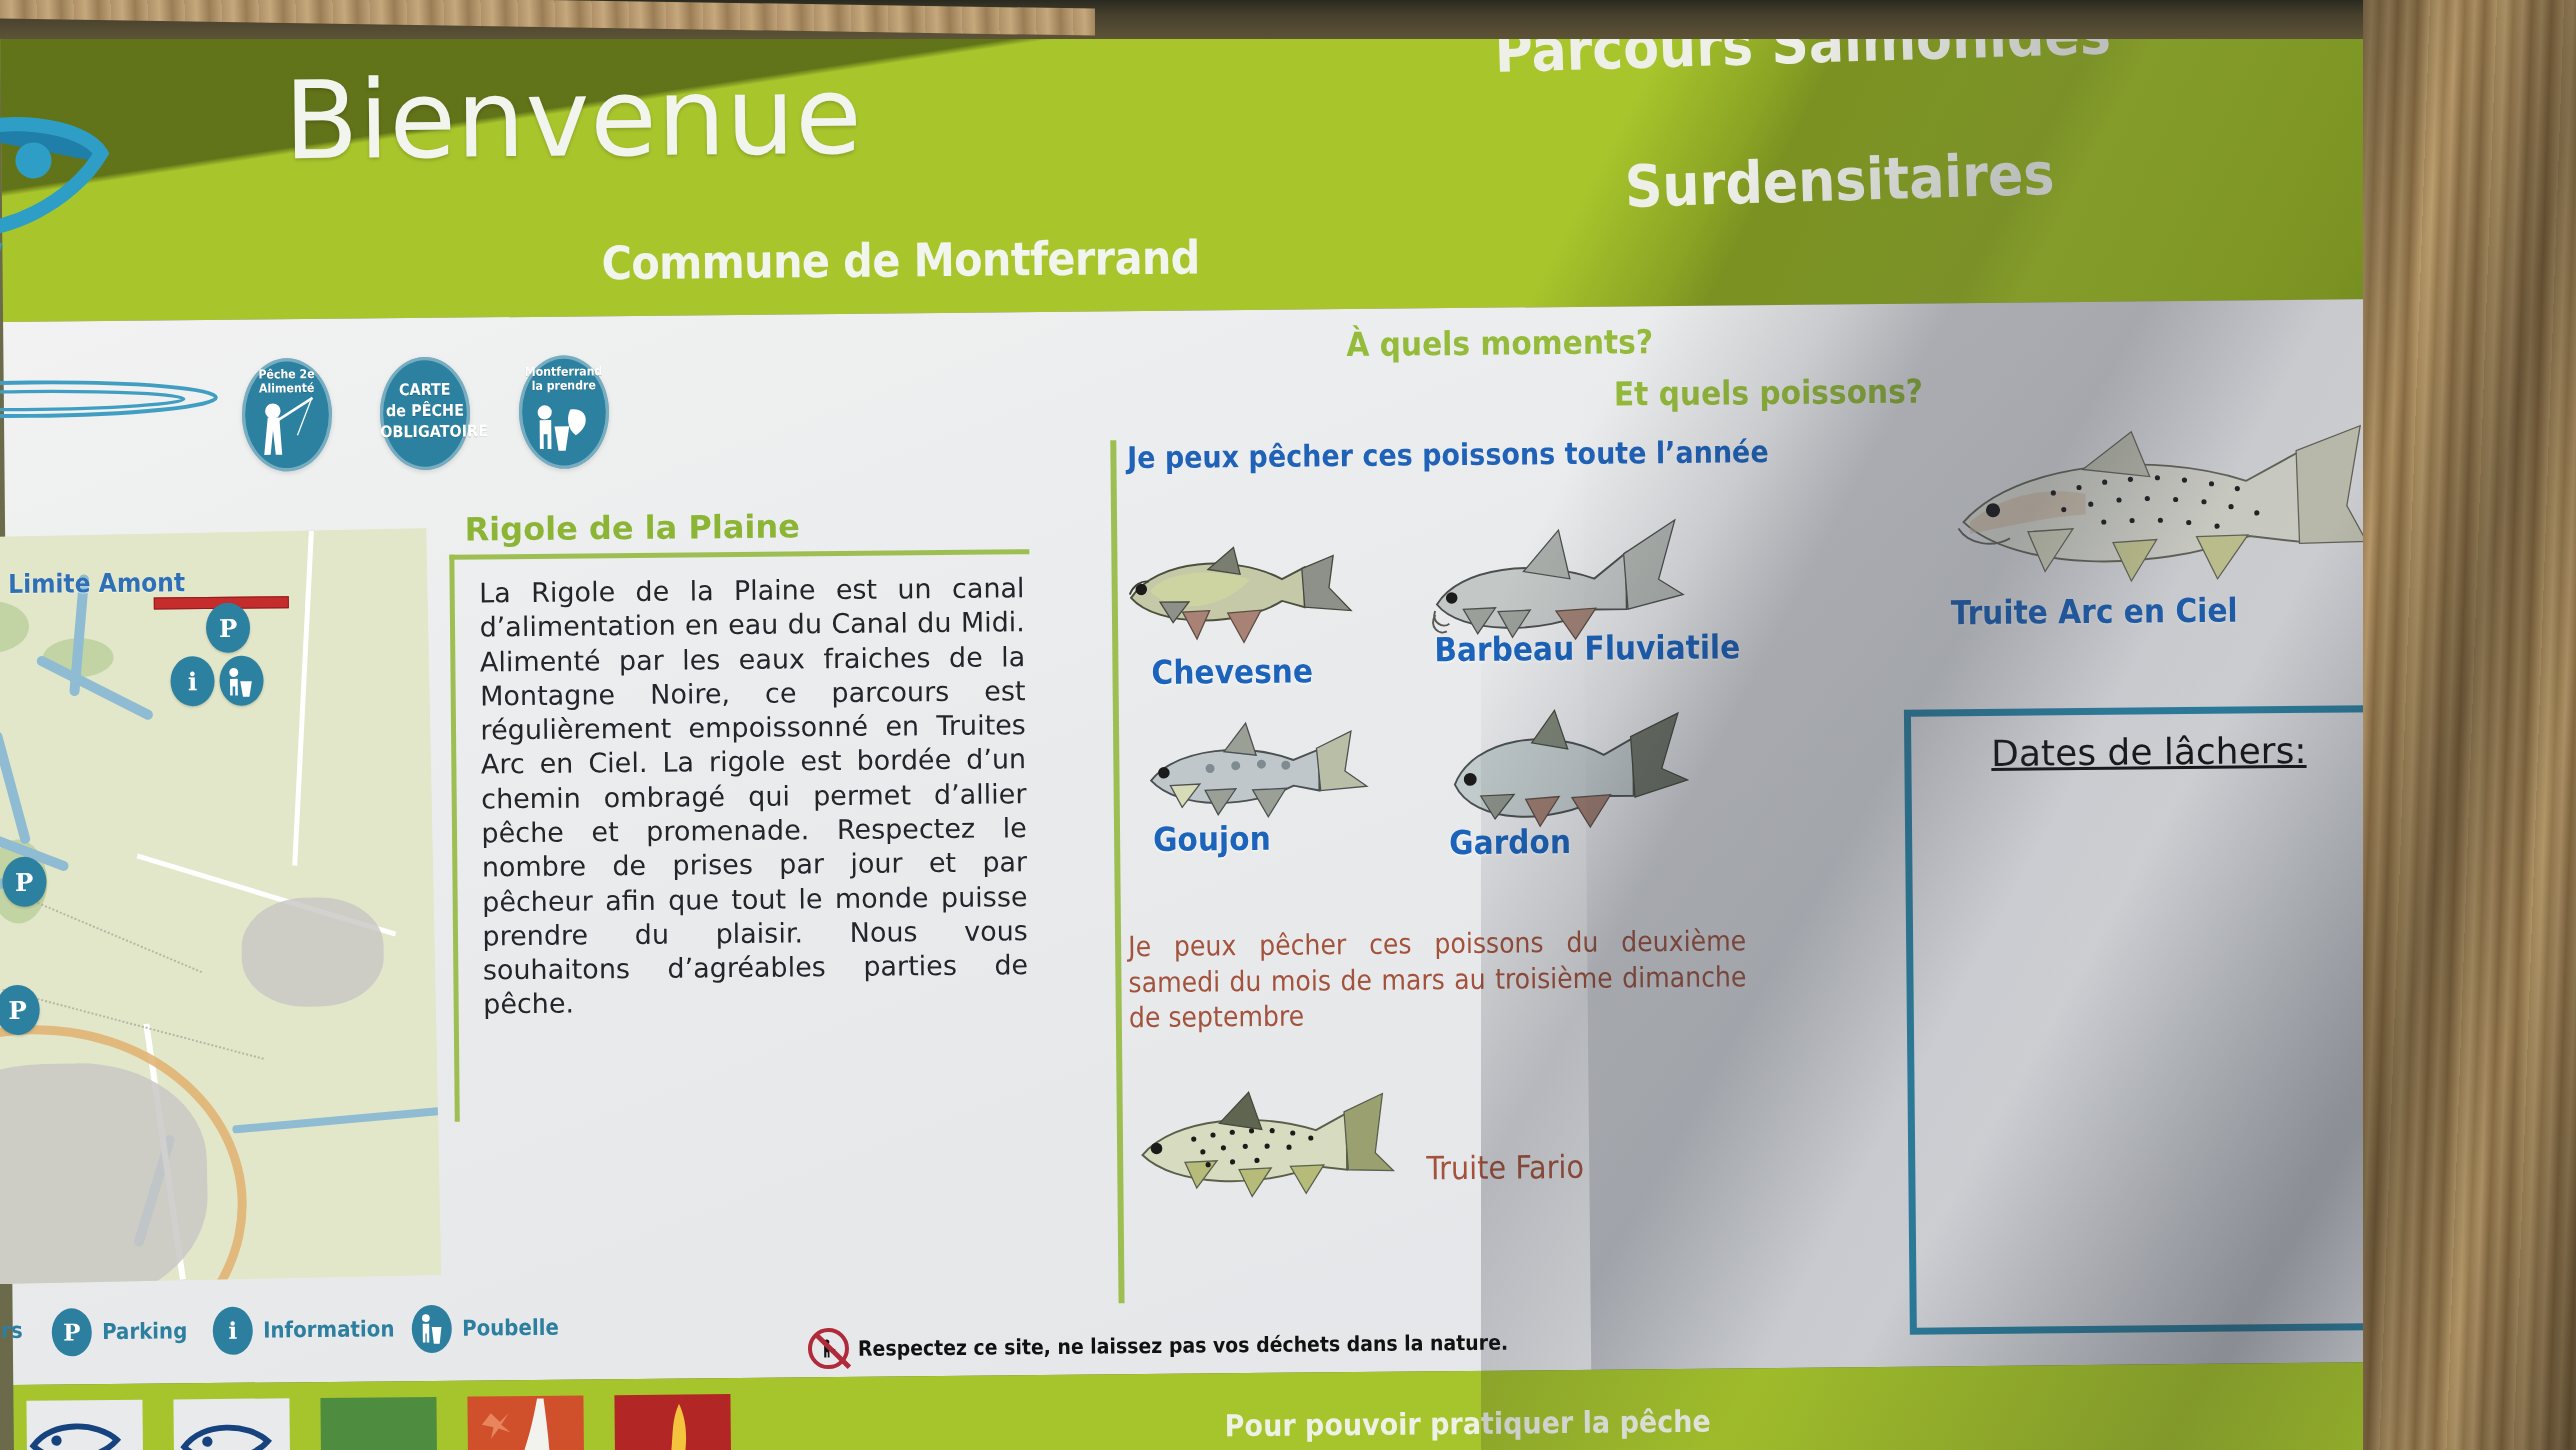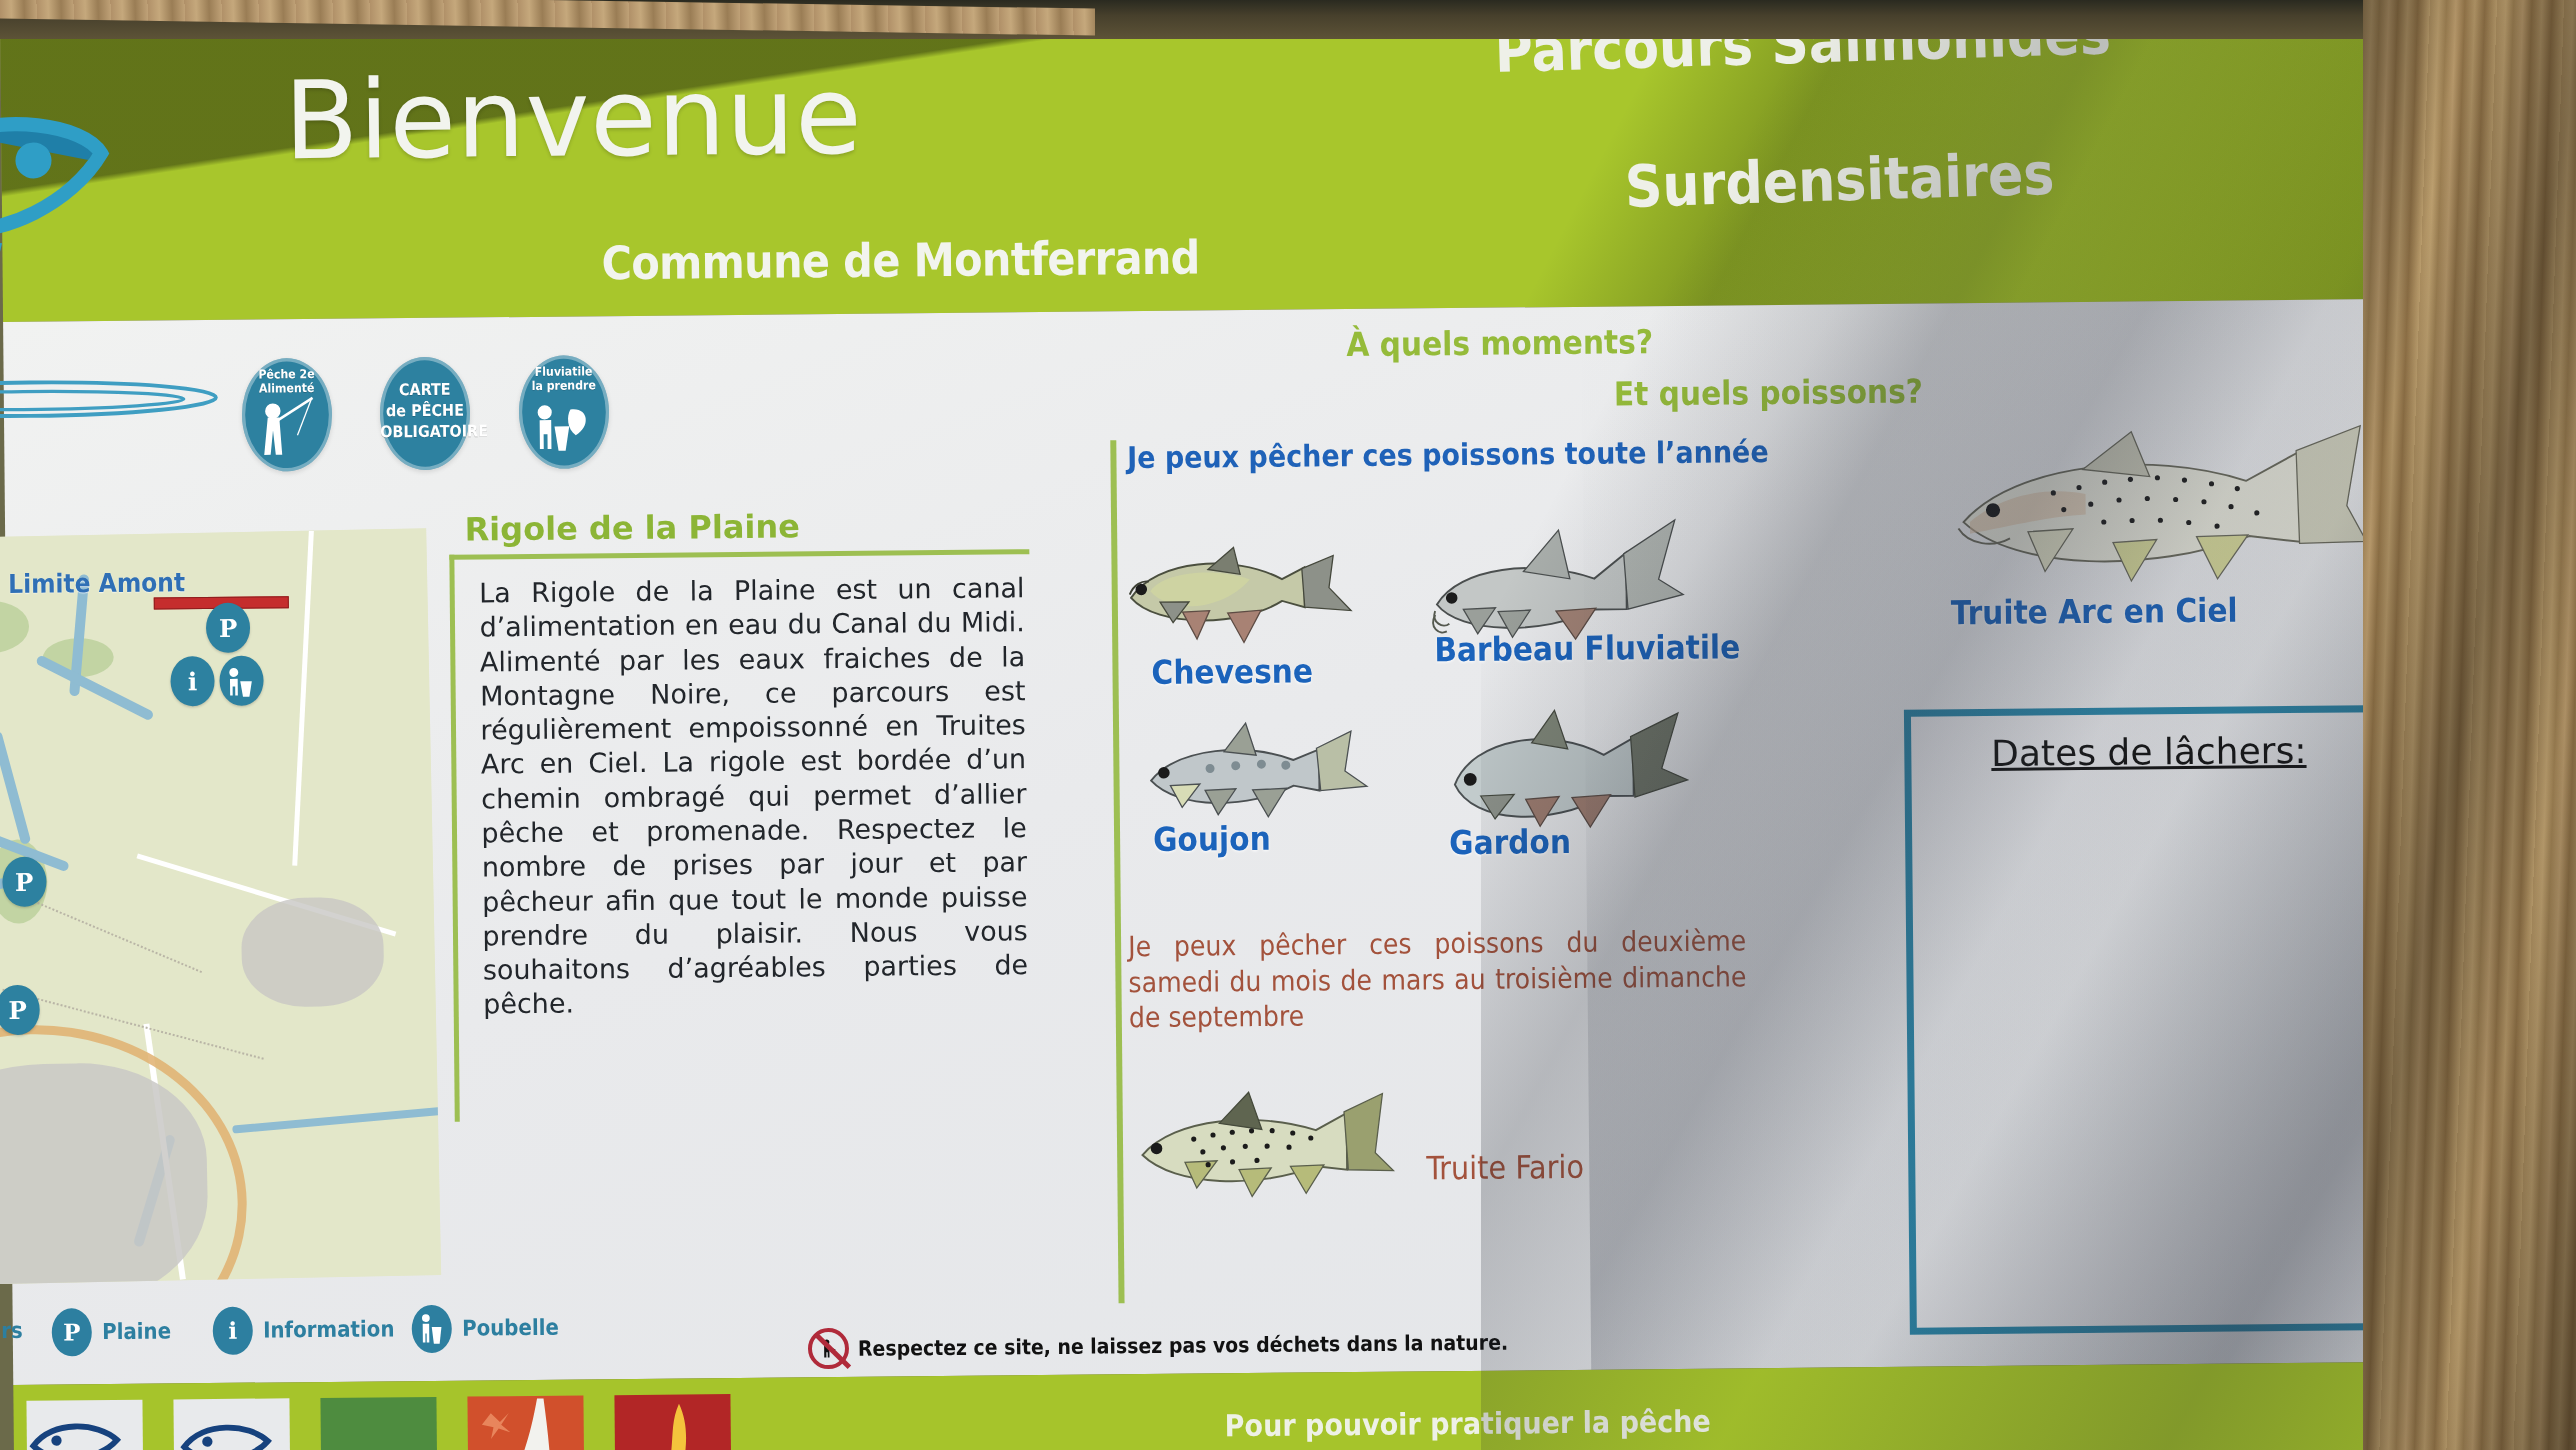--- a/index.html
+++ b/index.html
@@ -359,21 +359,21 @@
       </div>
       <div class="badge b2">
         <div class="btxt">
           <span>CARTE</span><br>
           <span>de PÊCHE</span><br>
           <span>OBLIGATOIRE</span>
         </div>
       </div>
       <div class="badge b3">
         <div class="btxt">
-          <span>Fluviatile</span><br>
+          <span>Montferrand</span><br>
           <span>la prendre</span>
         </div>
         <svg viewBox="0 0 140 175" style="position:absolute;inset:0;">
           <circle cx="40" cy="88" r="11" fill="#fff"></circle>
           <path d="M32 100 L50 100 L50 145 L44 145 L44 122 L38 122 L38 145 L32 145 Z" fill="#fff"></path>
           <path d="M55 110 L78 110 L72 148 L61 148 Z" fill="#fff"></path>
           <path d="M80 84 C108 80 112 110 88 124 C74 114 74 94 80 84 Z" fill="#fff"></path>
         </svg>
       </div>
     </div>
@@ -553,21 +553,21 @@
     <div class="tr-label">Truite Arc en Ciel</div>
 
     <div class="dates-box">
       <div class="dates-title">Dates de lâchers:</div>
     </div>
 
     <div class="legend">
       <span class="leg-pre">rs</span>
       <div class="leg-item" style="left:39px;top:7.7px;">
         <span class="leg-ico">P</span>
-        <span class="leg-txt">Plaine</span>
+        <span class="leg-txt">Parking</span>
       </div>
       <div class="leg-item" style="left:200px;top:7.7px;">
         <span class="leg-ico">i</span>
         <span class="leg-txt">Information</span>
       </div>
       <div class="leg-item" style="left:399px;top:7.7px;">
         <span class="leg-ico">
           <svg viewBox="0 0 62 74" style="width:100%;height:100%;">
             <circle cx="22" cy="20" r="6" fill="#fff"></circle>
             <path d="M17 29 L27 29 L27 58 L23 58 L23 44 L21 44 L21 58 L17 58 Z" fill="#fff"></path>

